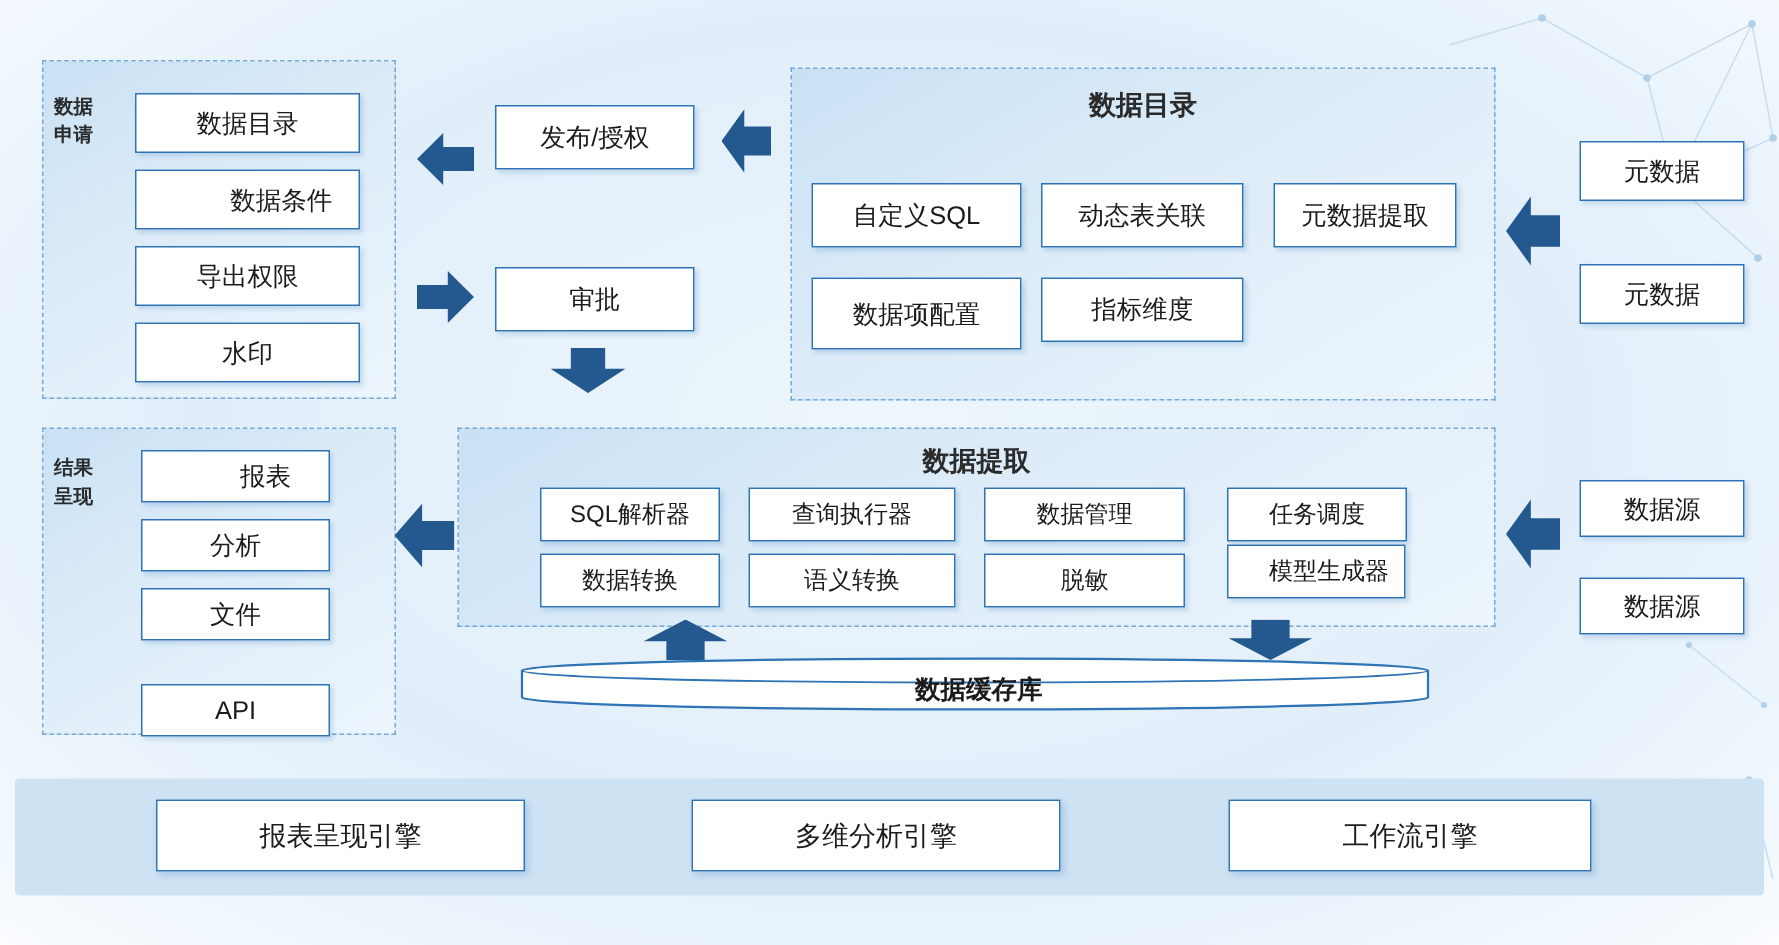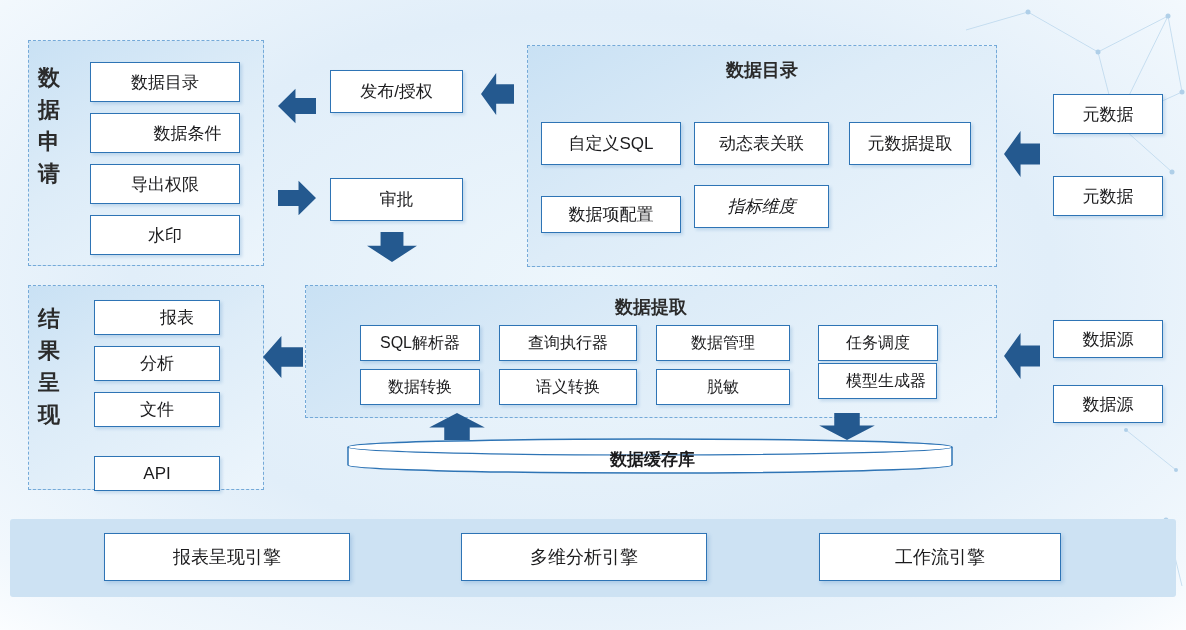--- a/index.html
+++ b/index.html
@@ -9,21 +9,21 @@
     background: radial-gradient(ellipse at 50% 45%, #edf6fc 0%, #e1eef9 55%, #f2f8fd 90%, #fbfdff 100%);
   }
   .decor { position:absolute; pointer-events:none; opacity:.75; }
   .panel {
     position:absolute;
     border:1px dashed var(--c-panel_border, #74a9d8);
     background: linear-gradient(150deg,#c9e1f4 0%, #ddecf8 45%, #ecf5fc 100%);
   }
   .vtitle {
     position:absolute; width:26px; text-align:center;
-    font-size:22px; font-weight:bold; color:#2b2b2b;
+    font-size:13px; font-weight:bold; color:#2b2b2b;
     line-height:1.45; word-break:break-all;
   }
   .ptitle {
     position:absolute; text-align:center;
     font-size:18px; font-weight:bold; color:#2b2b2b;
   }
   .node {
     position:absolute; background:#ffffff;
     border:1.5px solid var(--c-box_border, #2e74b5);
     display:flex; align-items:center; justify-content:center;
@@ -91,22 +91,22 @@
 
   <div class="arrow right" style="left:278px; top:180px; width:38px; height:36px;"></div>
   <div class="node" style="left:330px; top:178px; width:133px; height:43px;text-align:center;">审批</div>
   <div class="arrow down" style="left:366px; top:232px; width:52px; height:30px;"></div>
 
   <div class="panel" style="left:527px; top:45px; width:470px; height:222px;"></div>
   <div class="ptitle" style="left:527px; top:58px; width:470px;">数据目录</div>
   <div class="node" style="left:541px; top:122px; width:140px; height:43px;">自定义SQL</div>
   <div class="node" style="left:694px; top:122px; width:135px; height:43px;">动态表关联</div>
   <div class="node" style="left:849px; top:122px; width:122px; height:43px;">元数据提取</div>
-  <div class="node" style="left:541px; top:196px; width:140px; height:37px;">数据项配置</div>
-  <div class="node" style="left:694px; top:185px; width:135px; height:43px;font-style:italic;">指标维度</div>
+  <div class="node" style="left:541px; top:185px; width:140px; height:48px;">数据项配置</div>
+  <div class="node" style="left:694px; top:185px; width:135px; height:43px;">指标维度</div>
 
   <div class="arrow left" style="left:1004px; top:130px; width:36px; height:48px;"></div>
   <div class="node" style="left:1053px; top:94px; width:110px; height:40px;">元数据</div>
   <div class="node" style="left:1053px; top:176px; width:110px; height:40px;">元数据</div>
 
   <div class="panel" style="left:28px; top:285px; width:236px; height:205px;"></div>
   <div class="vtitle" style="left:36px; top:303px;">结果呈现</div>
   <div class="node" style="left:94px; top:300px; width:126px; height:35px;padding-left:40px;">报表</div>
   <div class="node" style="left:94px; top:346px; width:126px; height:35px;">分析</div>
   <div class="node" style="left:94px; top:392px; width:126px; height:35px;">文件</div>

